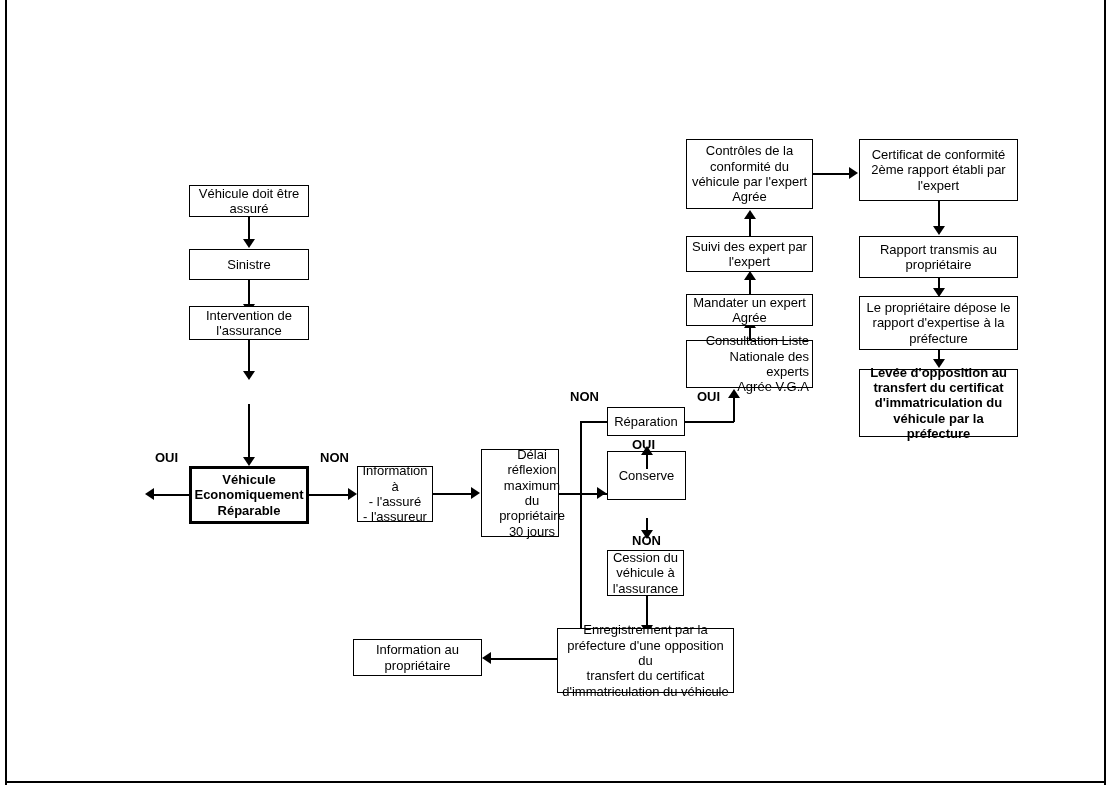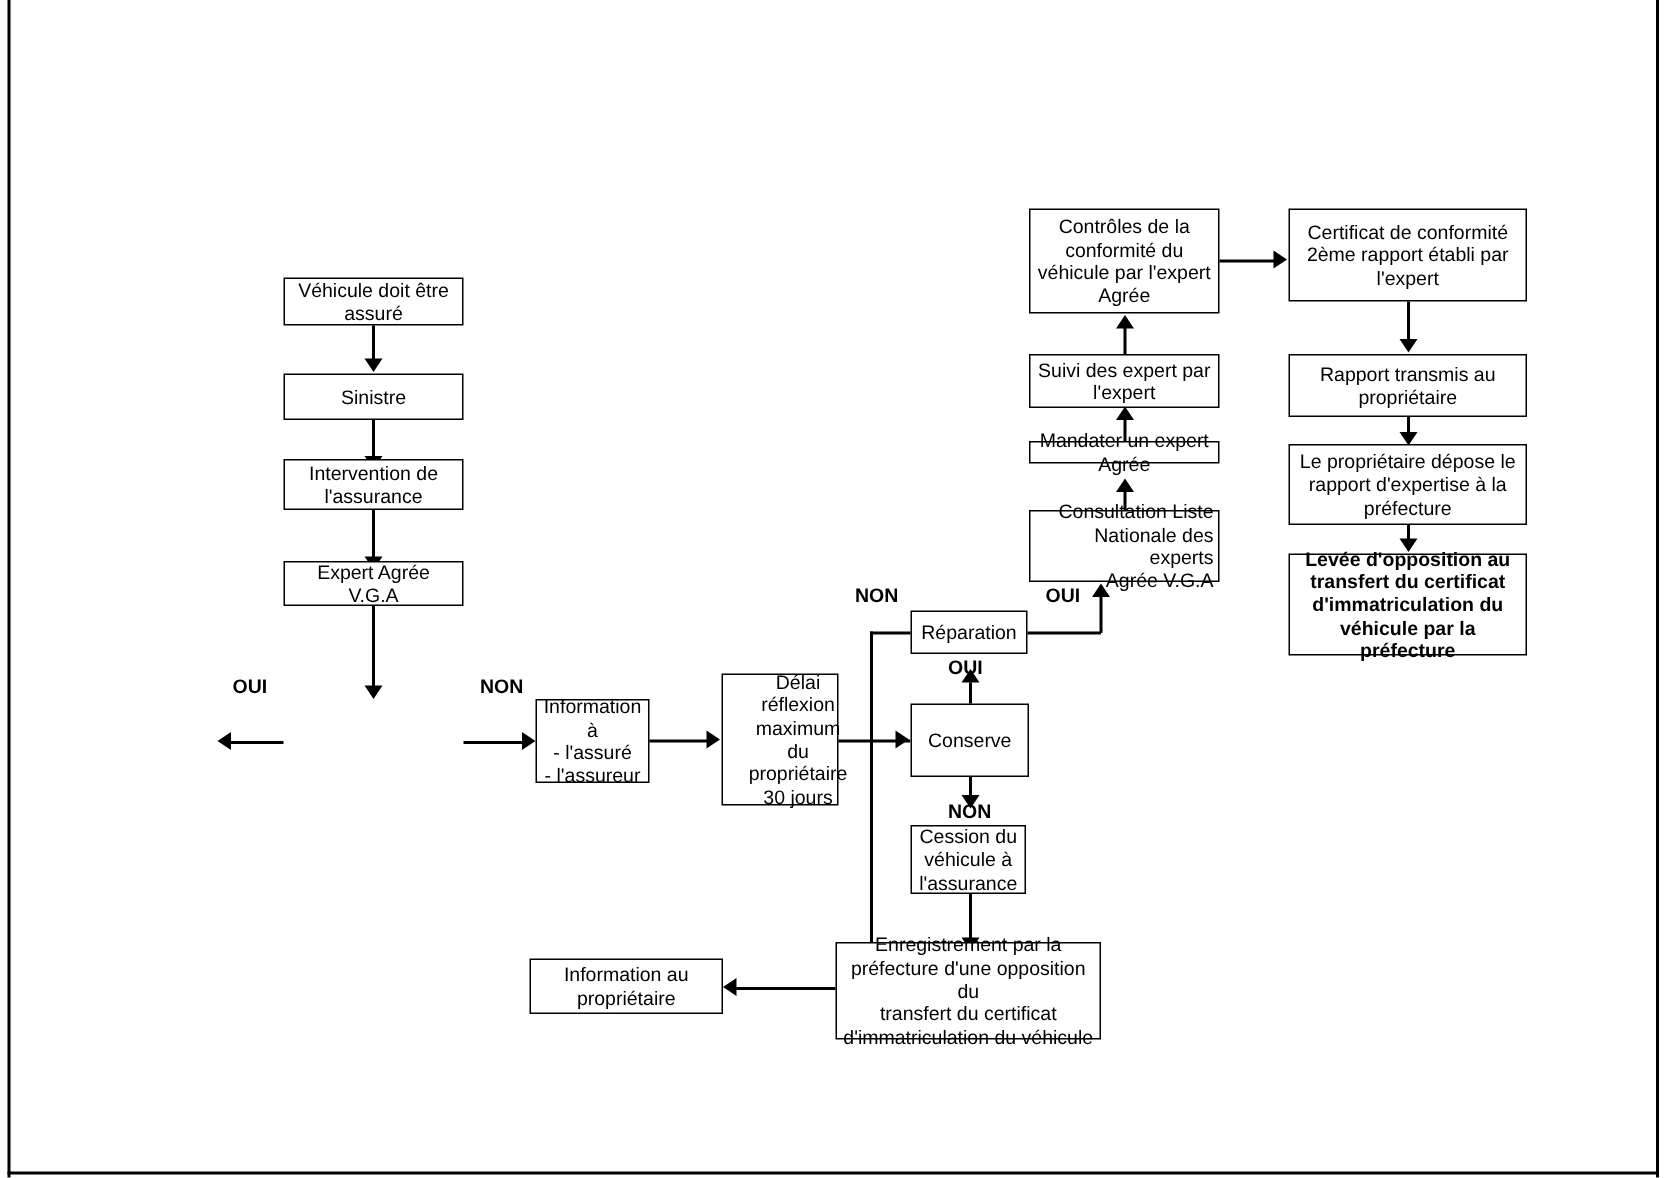--- a/index.html
+++ b/index.html
@@ -68,28 +68,30 @@
 
   <div class="node" style="left:189px;top:306px;width:120px;height:34px;">
     <div>
         <div>Intervention de</div>
         <div>l'assurance</div>
       </div>
   </div>
   <div class="ln lnv" style="left:248px;top:340px;height:33px;"></div>
   <div class="ar ar-d" style="left:243px;top:371px;"></div>
 
-  <div class="node" style="left:189px;top:374px;width:120px;height:30px;">
-    <div>
-        <div>Expert Agrée V.G.A</div>
-      </div>
-  </div>
   <div class="ln lnv" style="left:248px;top:404px;height:56px;"></div>
   <div class="ar ar-d" style="left:243px;top:457px;"></div>
 
+  <div class="node thick" style="left:189px;top:466px;width:120px;height:58px;">
+    <div>
+        <div>Véhicule</div>
+        <div>Economiquement</div>
+        <div>Réparable</div>
+      </div>
+  </div>
 
   <div class="ln lnh" style="left:152px;top:494px;width:37px;"></div>
   <div class="ar ar-l" style="left:145px;top:488px;"></div>
   <div class="lbl" style="left:155px;top:450px;">OUI</div>
 
   <div class="node" style="left:357px;top:466px;width:76px;height:56px;">
     <div style="text-align:center;">
         <div>Information à</div>
         <div>- l'assuré</div>
         <div>- l'assureur</div>
@@ -117,21 +119,21 @@
   <div class="ln lnh" style="left:580px;top:421px;width:28px;"></div>
   <div class="ar ar-d" style="left:575px;top:628px;"></div>
   <div class="lbl" style="left:570px;top:389px;">NON</div>
 
   <div class="node" style="left:607px;top:407px;width:78px;height:29px;">
     <div>
         <div>Réparation</div>
       </div>
   </div>
 
-  <div class="node" style="left:607px;top:469px;width:79px;height:49px;">
+  <div class="node" style="left:607px;top:451px;width:79px;height:49px;">
     <div>
         <div>Conserve</div>
       </div>
   </div>
   <div class="ln lnv" style="left:646px;top:455px;height:14px;"></div>
   <div class="ar ar-u" style="left:641px;top:446px;"></div>
   <div class="lbl" style="left:632px;top:437px;">OUI</div>
 
   <div class="node" style="left:607px;top:550px;width:77px;height:46px;">
     <div>
@@ -155,21 +157,21 @@
   <div class="node" style="left:686px;top:340px;width:127px;height:48px;text-align:right;">
     <div>
         <div>Consultation Liste</div>
         <div>Nationale des experts</div>
         <div>Agrée V.G.A</div>
       </div>
   </div>
   <div class="ln lnv" style="left:749px;top:327px;height:13px;"></div>
   <div class="ar ar-u" style="left:744px;top:319px;"></div>
 
-  <div class="node" style="left:686px;top:294px;width:127px;height:15px;">
+  <div class="node" style="left:686px;top:294px;width:127px;height:32px;">
     <div>
         <div>Mandater un expert</div>
         <div>Agrée</div>
       </div>
   </div>
   <div class="ln lnv" style="left:749px;top:280px;height:14px;"></div>
   <div class="ar ar-u" style="left:744px;top:271px;"></div>
 
   <div class="node" style="left:686px;top:236px;width:127px;height:36px;">
     <div>

